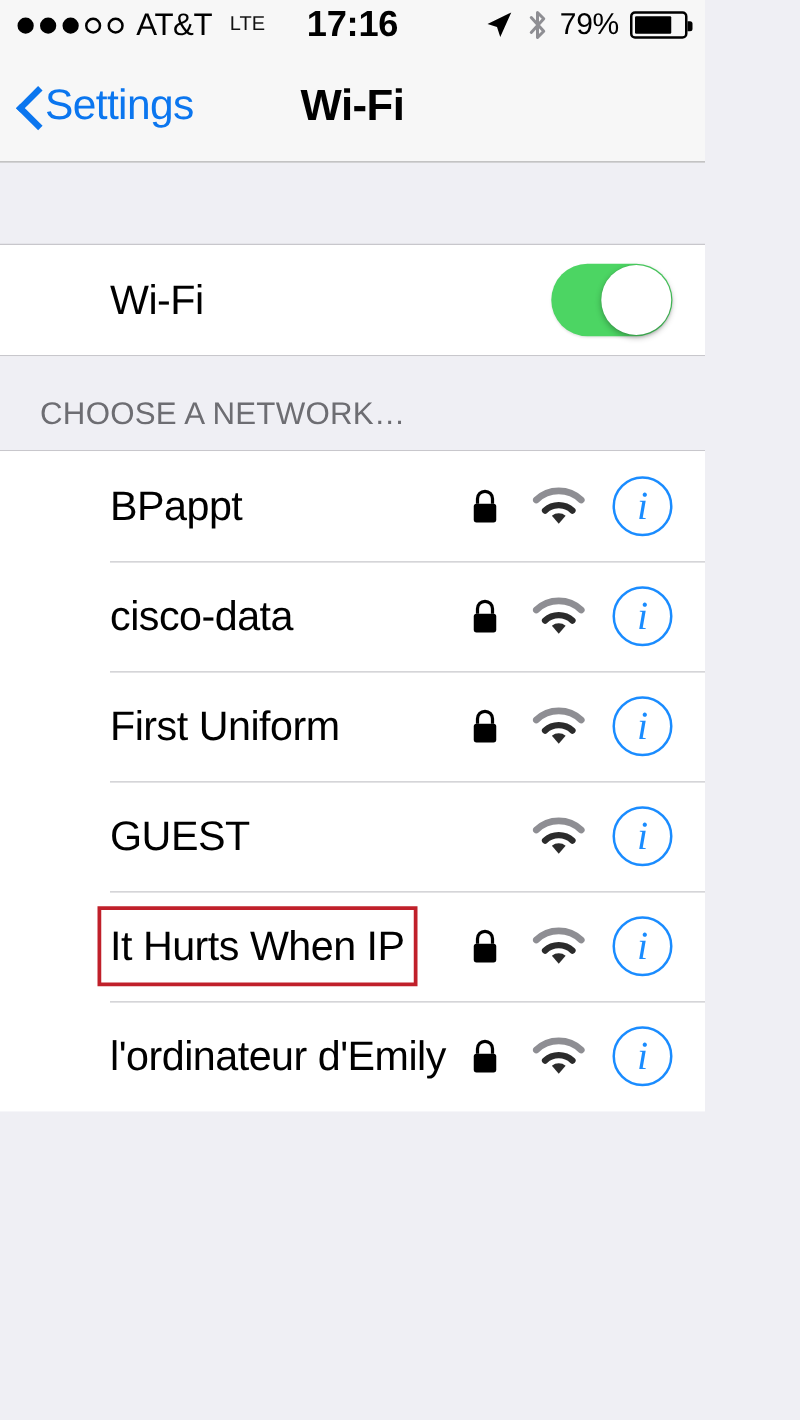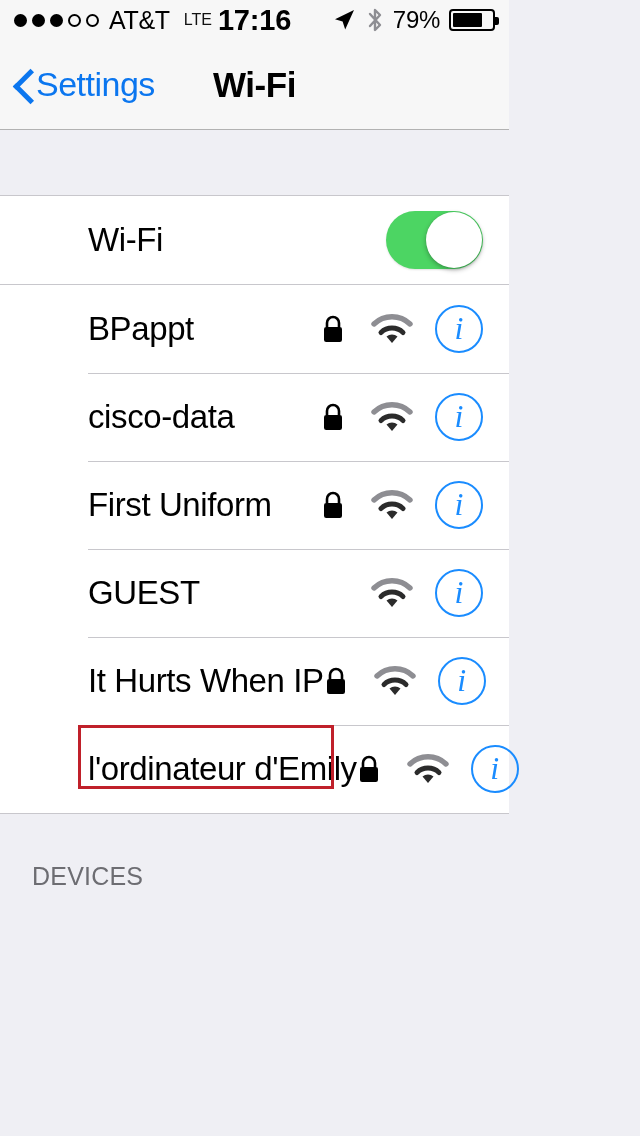--- a/index.html
+++ b/index.html
@@ -9,21 +9,21 @@
     width: 640px;
     height: 1136px;
     overflow: hidden;
     background: #EFEFF4;
     font-family: "Liberation Sans", "DejaVu Sans", sans-serif;
     -webkit-font-smoothing: antialiased;
   }
 
   #screen {
     position: relative;
-    width: 509px;
+    width: 564px;
     height: 1136px;
     background: #EFEFF4;
   }
 
   
   .status-bar {
     position: relative;
     height: 40px;
     background: #F7F7F7;
     display: flex;
@@ -334,20 +334,21 @@
       <div class="row">
         <span class="row-label">Wi-Fi</span>
         <div class="row-accessories">
           <div class="toggle">
             <div class="toggle-knob"></div>
           </div>
         </div>
       </div>
     </div>
 
+    <div class="section-header">CHOOSE A NETWORK…</div>
 
     <div class="group" id="network-list">
         <div class="row" id="network-row-0">
           <span class="row-label">BPappt</span>
           <div class="row-accessories">
             <svg class="lock-icon" viewBox="0 0 24 30">
               <path d="M6 13 V9 a6 6 0 0 1 12 0 v4" fill="none" stroke="#000" stroke-width="2.6"></path>
               <rect x="3" y="13" width="18" height="15" rx="2.2" fill="#000"></rect>
             </svg>
             <svg class="wifi-icon" viewBox="0 0 42 32">
@@ -440,19 +441,18 @@
               <path d="M10 19.5 A16 16 0 0 1 32 19.5" fill="none" stroke="#2B2B2B" stroke-width="5" stroke-linecap="round"></path>
               <path d="M21 30 l-5.5 -6.5 a8.6 8.6 0 0 1 11 0 Z" fill="#2B2B2B"></path>
             </svg>
             <div class="info-button">
               <span class="info-glyph">i</span>
             </div>
           </div>
         </div>
       </div>
 
-    <div class="section-header tall">DEVICES</div>
 
   </div>
 
   <div class="highlight-box" id="highlight-box" style="left: 78px; top: 725px; width: 255.672px; height: 64px; border-color: rgb(192, 32, 42);"></div>
 
 </div>
 
 </body></html>

